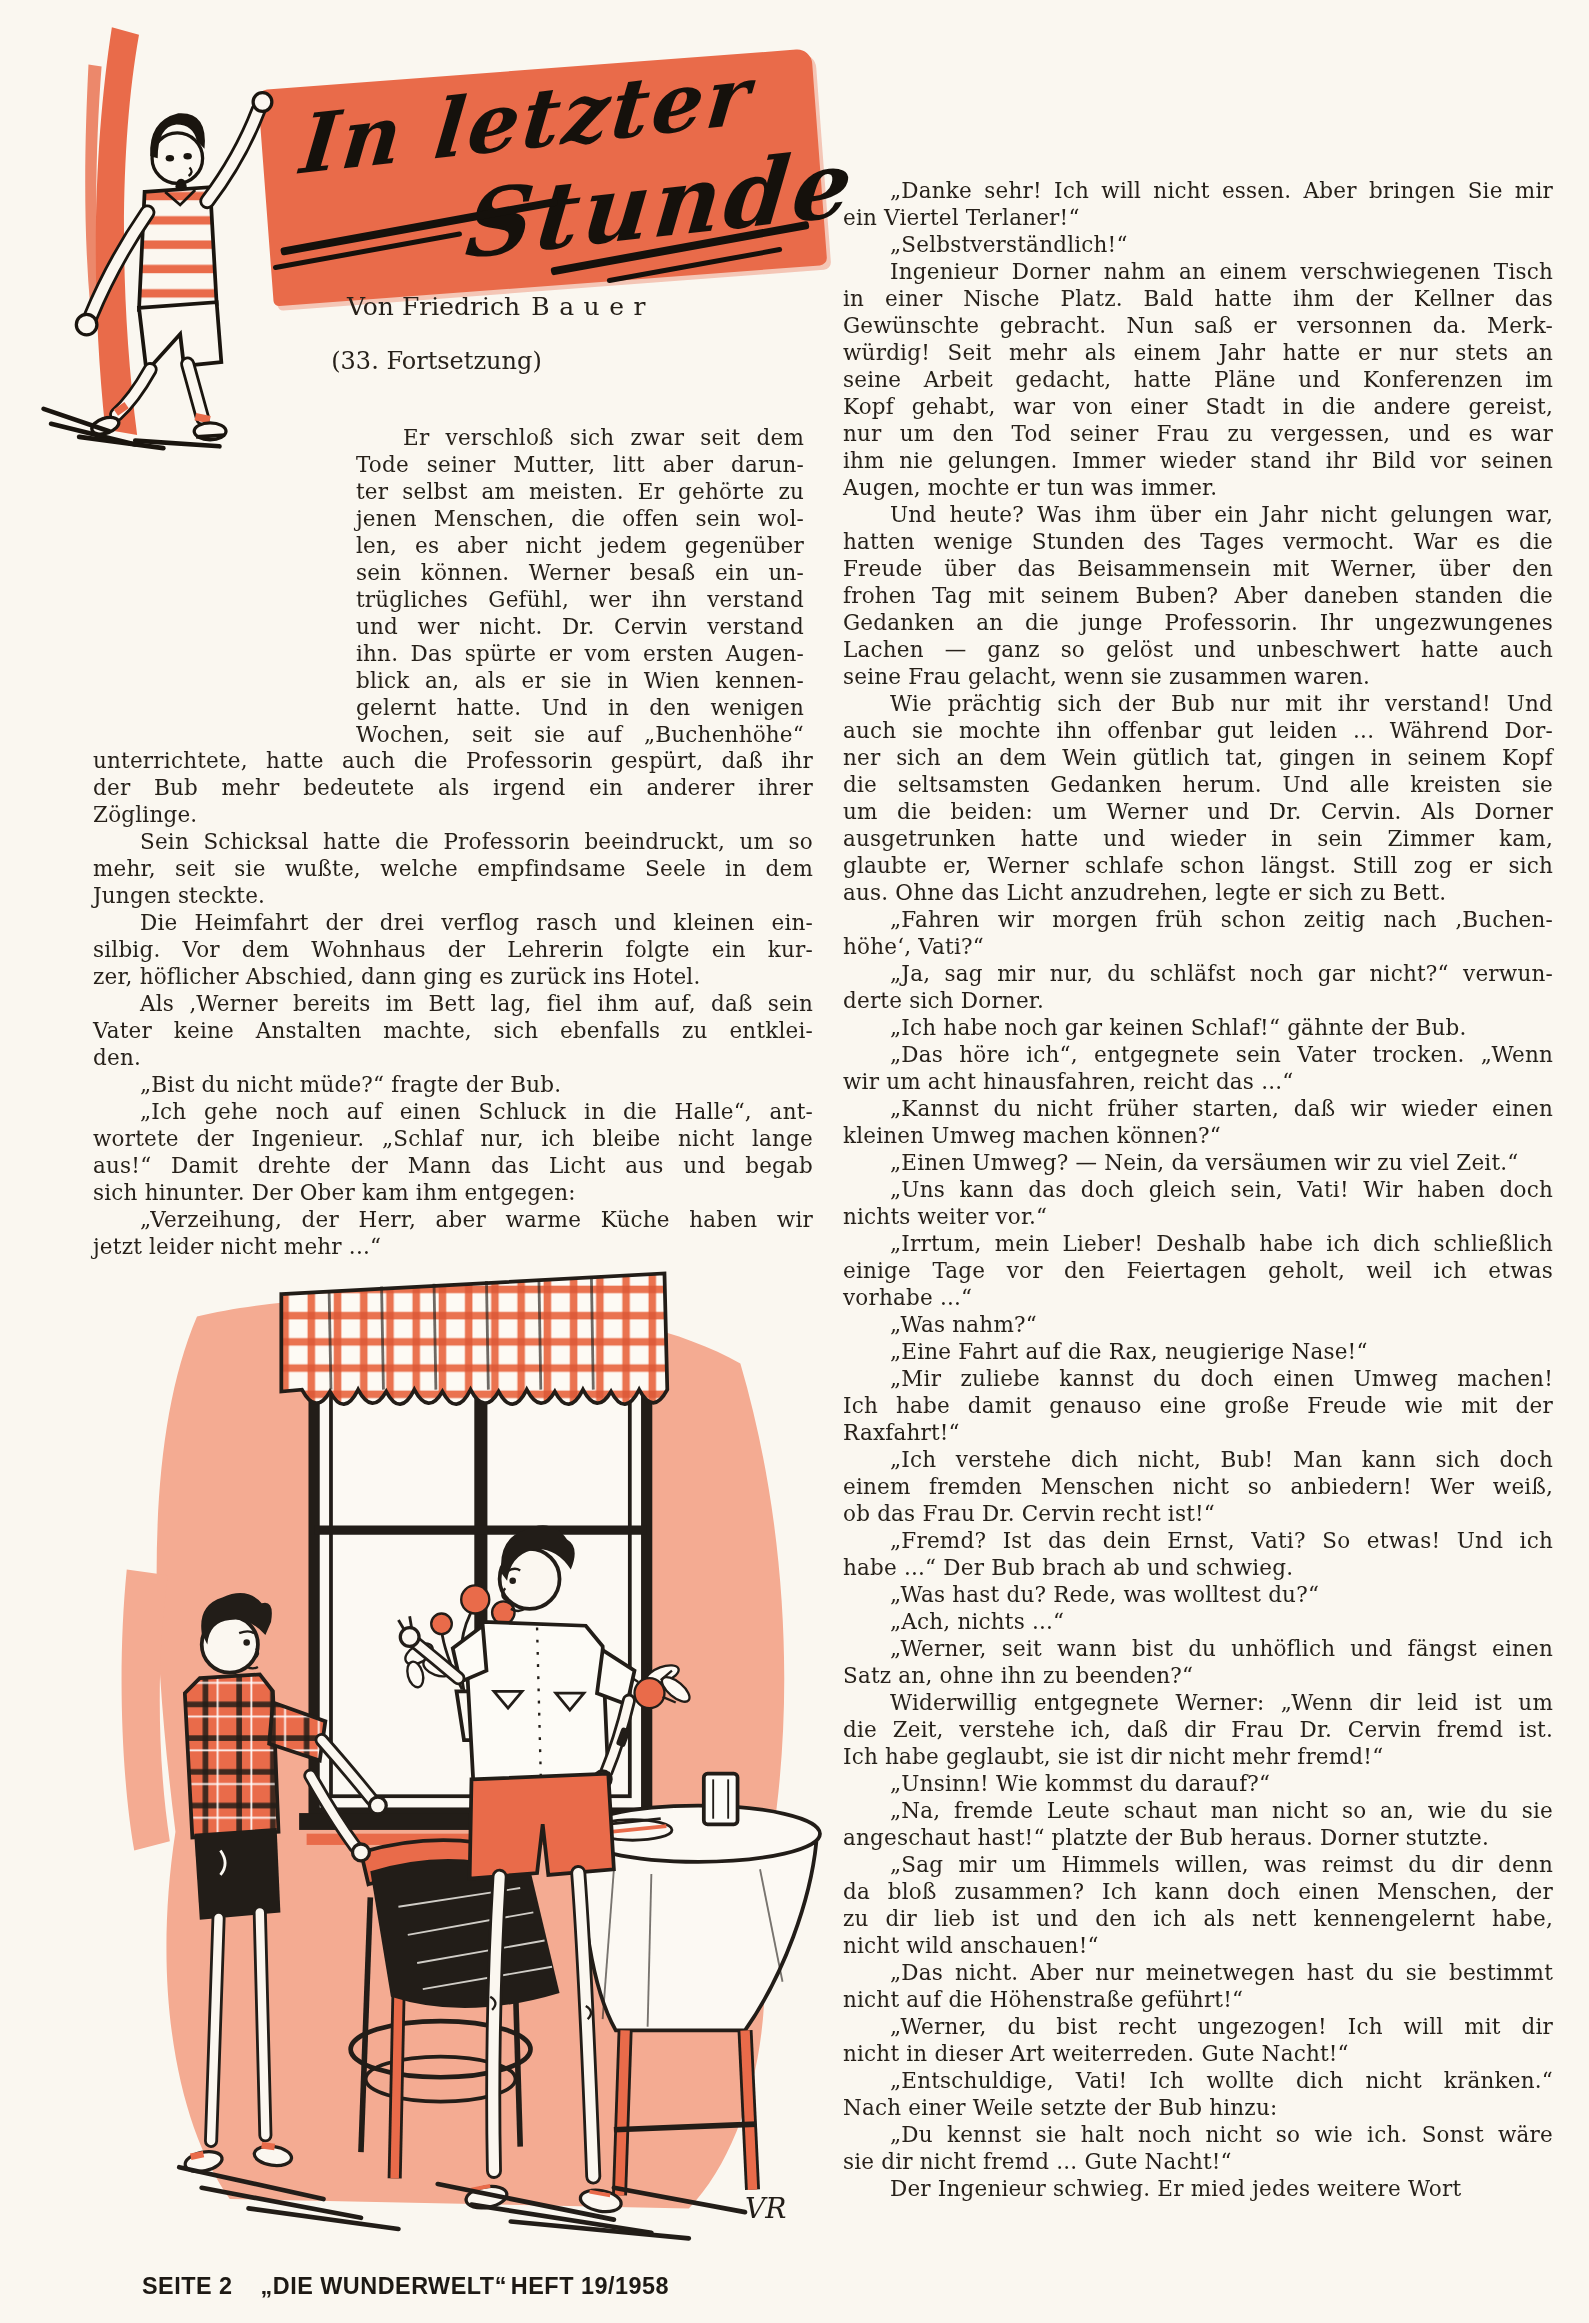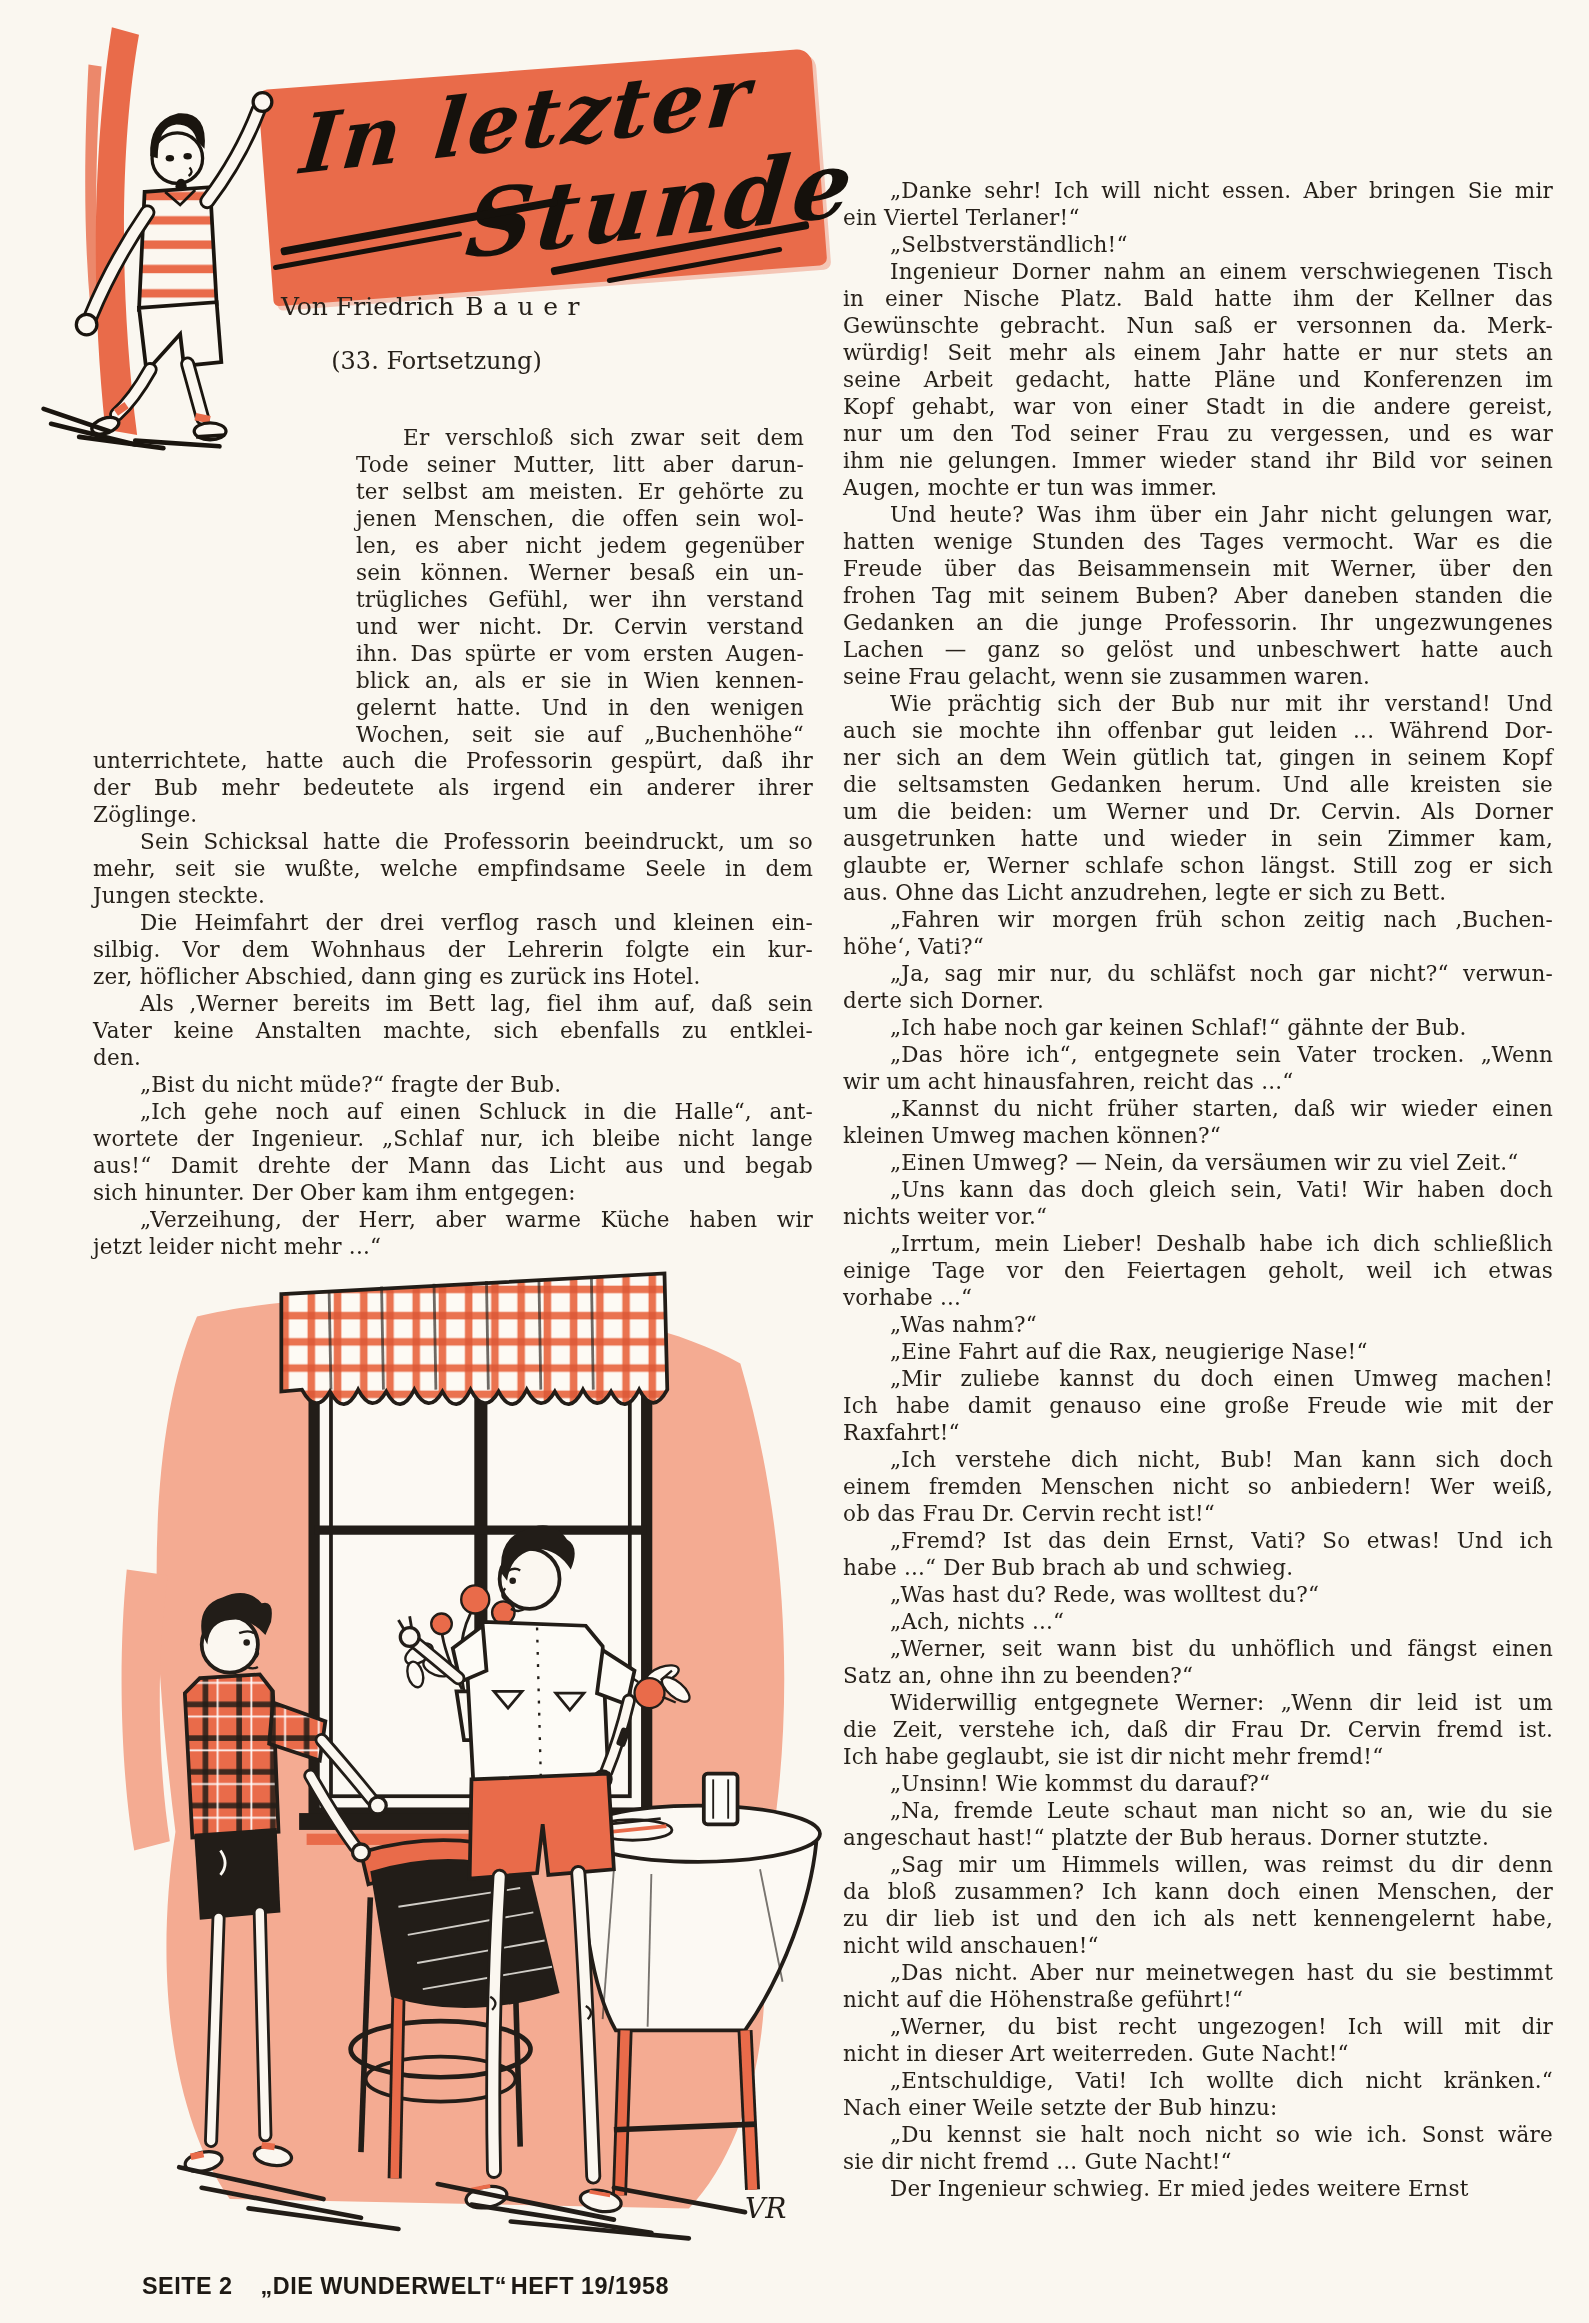--- a/index.html
+++ b/index.html
@@ -28,21 +28,21 @@
     color:#15110c;transform:skewX(-12deg) rotate(-2deg);white-space:nowrap;
   }
   .script-1{left:41px;top:1.9px;font-size:81px;letter-spacing:2.8px;}
   .script-2{left:200px;top:90px;font-size:92px;letter-spacing:3.7px;}
   .slash{position:absolute;background:#15110c;transform:rotate(-6deg);transform-origin:left center;border-radius:2.8px;}
   .slash.s1{left:11.2px;top:159px;width:281px;height:7.5px;}
   .slash.s2{left:1.9px;top:176px;width:192px;height:4.7px;}
   .slash.s3{left:279px;top:199px;width:262px;height:7.5px;}
   .slash.s4{left:334px;top:214px;width:178px;height:4.7px;}
   .byline{
-    position:absolute;left:281px;top:292px;width:440px;
+    position:absolute;left:281px;top:292px;width:440px;text-align:center;
     font-size:25px;z-index:4;
   }
   .byline .spaced{letter-spacing:.38em;margin-left:.45em;}
   .continuation{
     position:absolute;left:249px;top:347px;width:375px;text-align:center;
     font-size:24px;z-index:4;
   }
   
   .runner{position:absolute;left:23.4px;top:7.5px;width:290px;height:450px;z-index:3;}
   .kitchen{position:absolute;left:89px;top:1251px;width:750px;height:993px;z-index:1;}
@@ -227,21 +227,21 @@
       <div class="tl">zu dir lieb ist und den ich als nett kennengelernt habe,</div>
       <div class="tl end">nicht wild anschauen!“</div>
       <div class="tl ind">„Das nicht. Aber nur meinetwegen hast du sie bestimmt</div>
       <div class="tl end">nicht auf die Höhenstraße geführt!“</div>
       <div class="tl ind">„Werner, du bist recht ungezogen! Ich will mit dir</div>
       <div class="tl end">nicht in dieser Art weiterreden. Gute Nacht!“</div>
       <div class="tl ind">„Entschuldige, Vati! Ich wollte dich nicht kränken.“</div>
       <div class="tl end">Nach einer Weile setzte der Bub hinzu:</div>
       <div class="tl ind">„Du kennst sie halt noch nicht so wie ich. Sonst wäre</div>
       <div class="tl end">sie dir nicht fremd ... Gute Nacht!“</div>
-      <div class="tl end ind">Der Ingenieur schwieg. Er mied jedes weitere Ernst</div>
+      <div class="tl end ind">Der Ingenieur schwieg. Er mied jedes weitere Wort</div>
     </div>
 
   <svg class="kitchen" viewBox="0 0 800 1060">
     <defs>
       <pattern id="chk" width="28" height="28" patternUnits="userSpaceOnUse">
         <rect width="28" height="28" fill="#fdfaf4"></rect>
         <rect x="0" y="9" width="28" height="8" fill="#ea7350"></rect>
         <rect x="9" y="0" width="8" height="28" fill="#ea7350"></rect>
         <rect x="9" y="9" width="8" height="8" fill="#de5c3a"></rect>
       </pattern>

